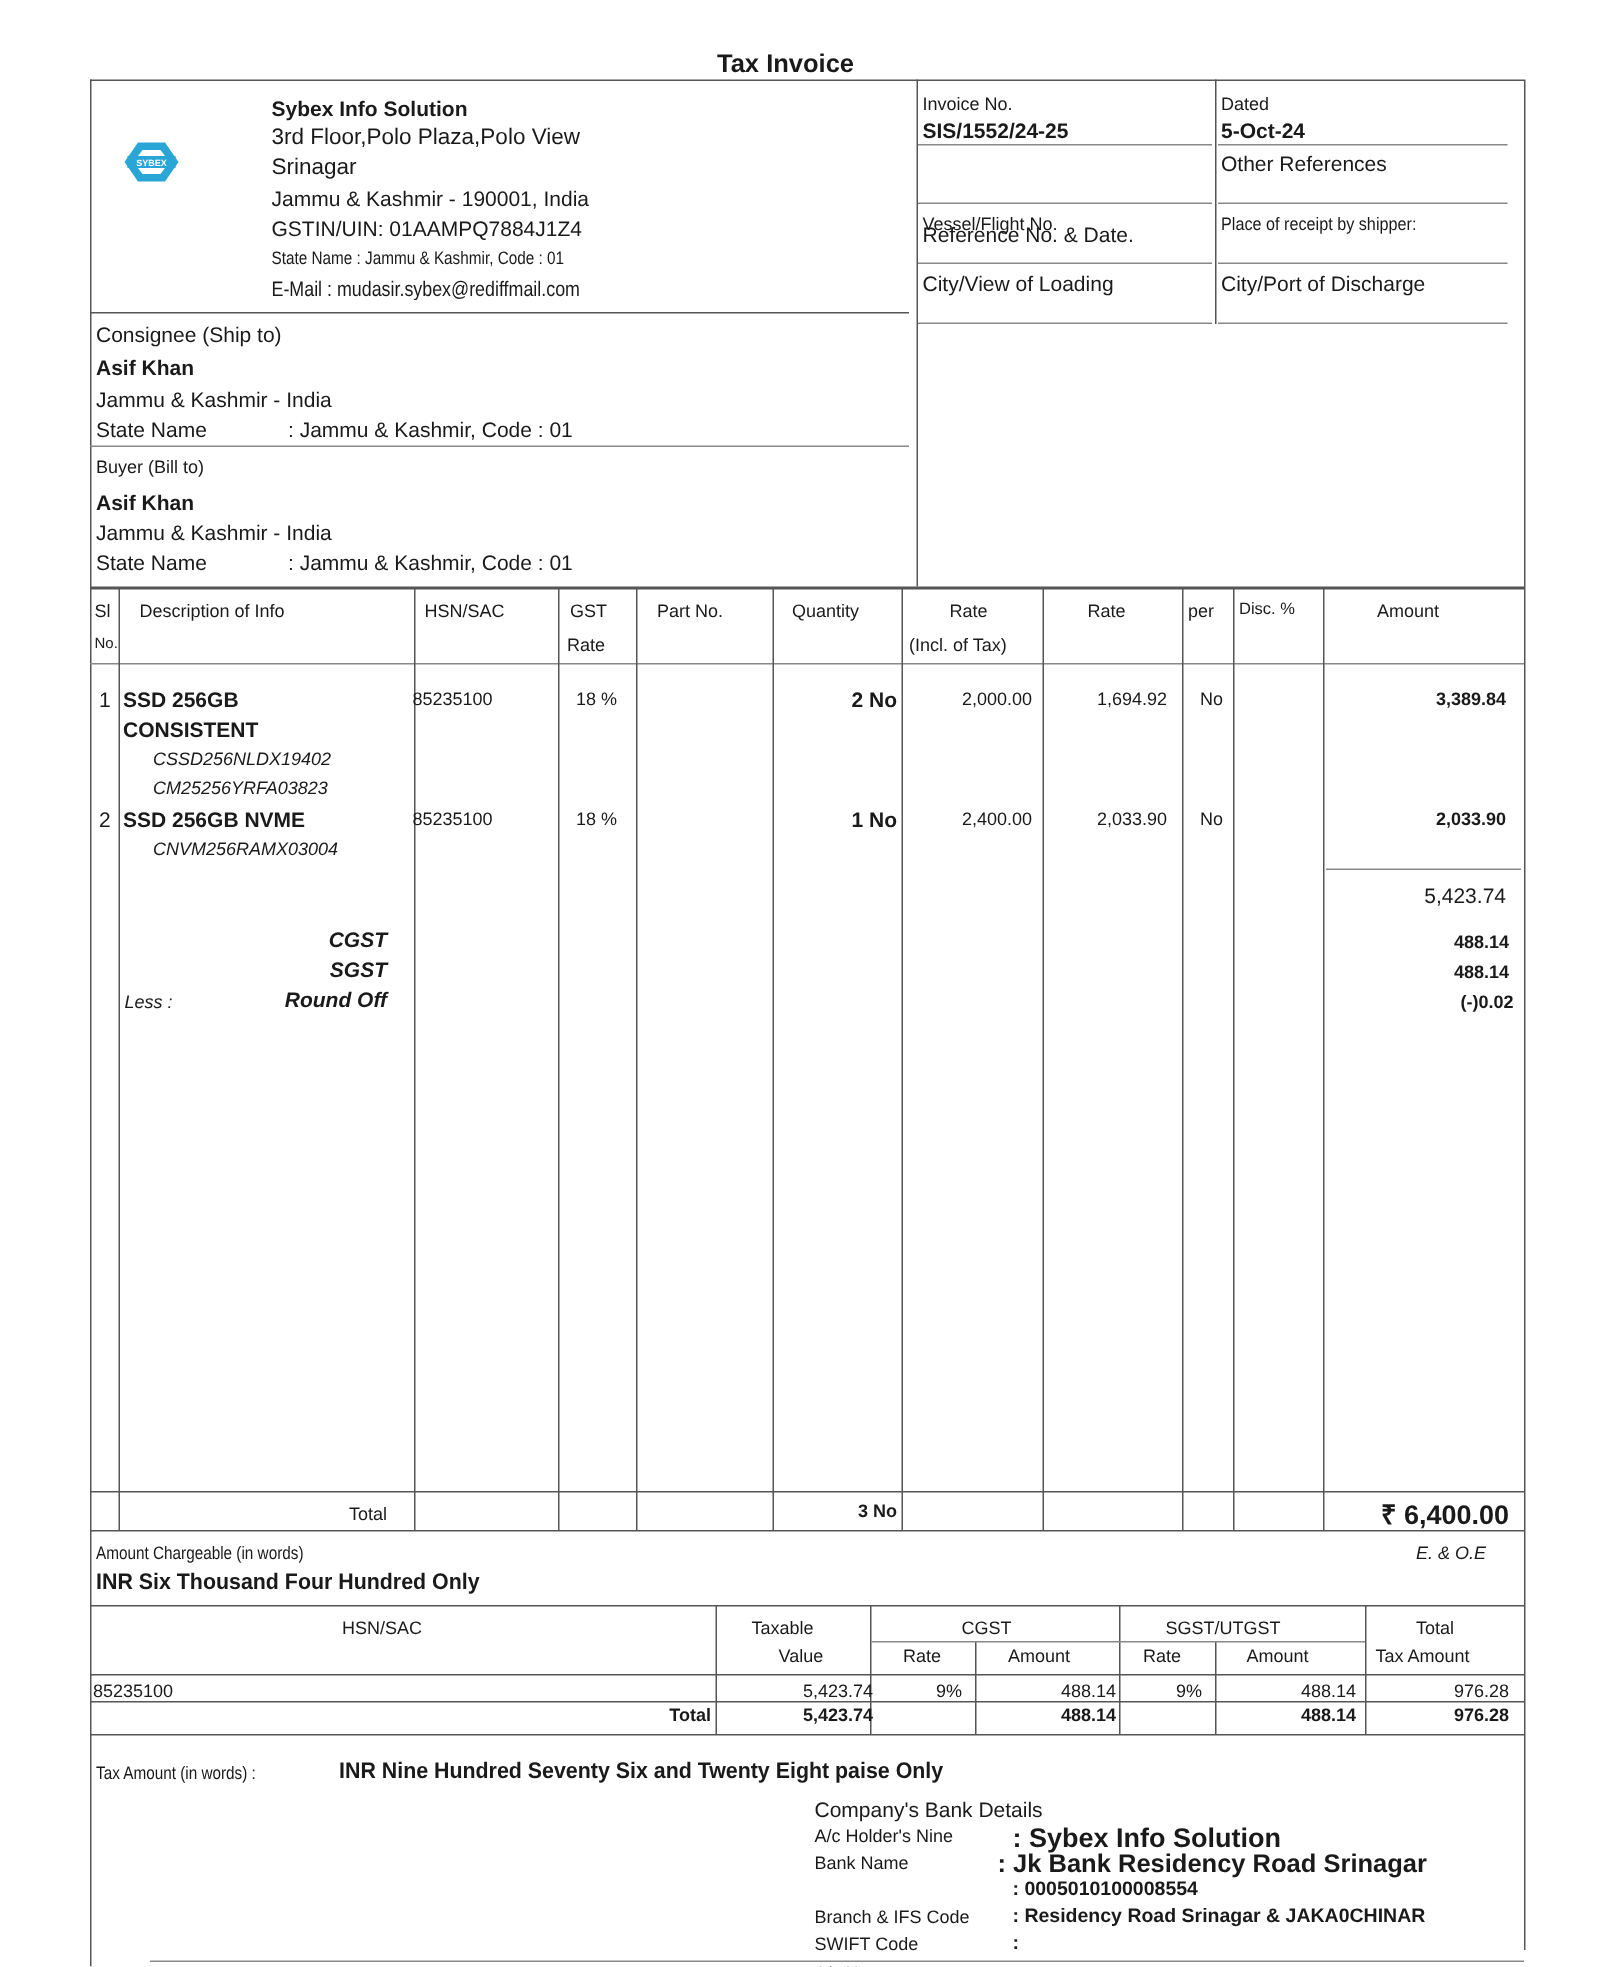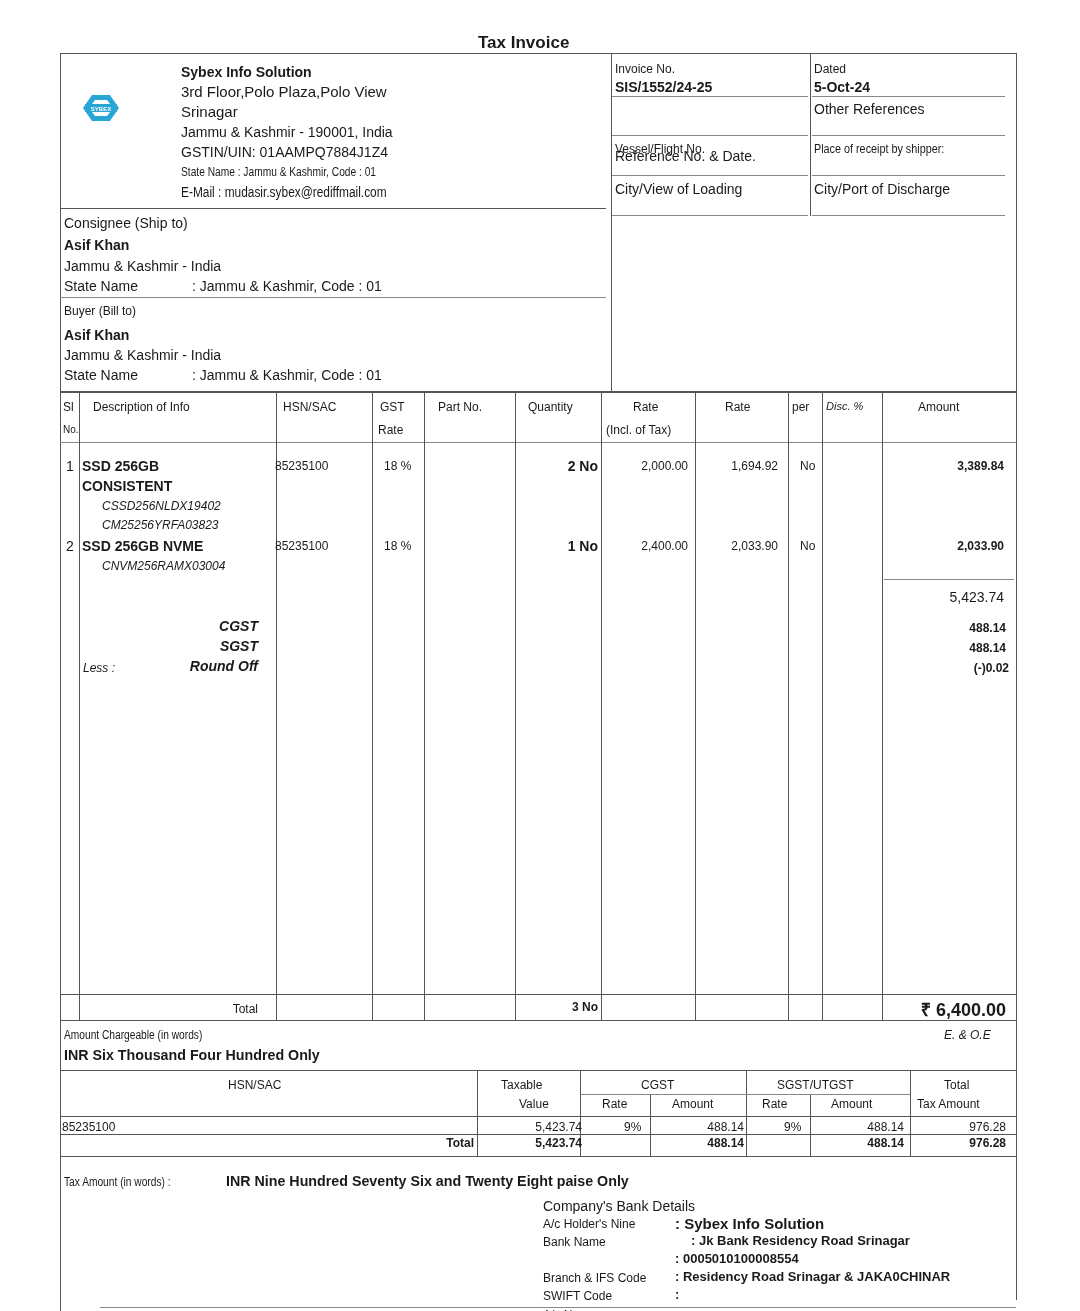--- a/index.html
+++ b/index.html
@@ -92,21 +92,21 @@
 <div class="abs sm" style="left:93px;top:400px;">Description of Info</div>
 <div class="abs sm" style="left:283px;top:400px;">HSN/SAC</div>
 <div class="abs sm" style="left:380px;top:400px;">GST</div>
 <div class="abs sm" style="left:378px;top:423px;">Rate</div>
 <div class="abs sm" style="left:438px;top:400px;">Part No.</div>
 <div class="abs sm" style="left:528px;top:400px;">Quantity</div>
 <div class="abs sm" style="left:633px;top:400px;">Rate</div>
 <div class="abs sm" style="left:606px;top:423px;">(Incl. of Tax)</div>
 <div class="abs sm" style="left:725px;top:400px;">Rate</div>
 <div class="abs sm" style="left:792px;top:400px;">per</div>
-<div class="abs sm" style="left:826px;top:400px;font-size:11px;font-style:italic;">Disc. %</div>
+<div class="abs sm" style="left:826px;top:400px;font-size:11px;">Disc. %</div>
 <div class="abs sm" style="left:918px;top:400px;">Amount</div>
 
 <div>
   <div class="abs md" style="left:66px;top:458px;">1</div>
   <div class="abs b md" style="left:82px;top:458px;">SSD 256GB</div>
   <div class="abs b md" style="left:82px;top:478px;">CONSISTENT</div>
   <div class="abs i sm" style="left:102px;top:499px;">CSSD256NLDX19402</div>
   <div class="abs i sm" style="left:102px;top:518px;">CM25256YRFA03823</div>
   <div class="abs sm" style="left:275px;top:459px;">85235100</div>
   <div class="abs sm" style="left:384px;top:459px;">18 %</div>
@@ -189,22 +189,22 @@
   <div class="abs b sm r" style="left:810px;width:94px;top:1136px;">488.14</div>
   <div class="abs b sm r" style="left:910px;width:96px;top:1136px;">976.28</div>
 </div>
 <div class="hl" style="left:60px;top:1156px;width:956px;"></div>
 
 <div class="abs sm" style="left:64px;top:1175px;transform:scaleX(0.85);transform-origin:left;">Tax Amount (in words)  :</div>
 <div class="abs b lg" style="left:226px;top:1172px;transform:scaleX(0.95);transform-origin:left;">INR Nine Hundred Seventy Six and Twenty Eight paise Only</div>
 
 <div class="abs md" style="left:543px;top:1198px;text-align:right;">Company's Bank Details</div>
 <div class="abs sm" style="left:543px;top:1217px;">A/c Holder's Nine</div>
-<div class="abs b sm" style="left:675px;top:1215px;font-size:15px;">: Sybex Info Solution</div>
+<div class="abs b sm" style="left:675px;top:1215px;font-size:18px;">: Sybex Info Solution</div>
 <div class="abs sm" style="left:543px;top:1235px;">Bank Name</div>
-<div class="abs b sm" style="left:691px;top:1233px;font-size:13px;">: Jk Bank Residency Road Srinagar</div>
+<div class="abs b sm" style="left:665px;top:1233px;font-size:17px;">: Jk Bank Residency Road Srinagar</div>
 <div class="abs sm" style="left:543px;top:1308px;">A/c No.</div>
 <div class="abs b sm" style="left:675px;top:1251px;font-size:13px;">: 0005010100008554</div>
 <div class="abs sm" style="left:543px;top:1271px;">Branch &amp; IFS Code</div>
 <div class="abs b sm" style="left:675px;top:1269px;font-size:13px;">: Residency Road Srinagar &amp; JAKA0CHINAR</div>
 <div class="abs sm" style="left:543px;top:1289px;">SWIFT Code</div>
 <div class="abs b sm" style="left:675px;top:1287px;font-size:13px;">:</div>
 <div class="hl thin" style="left:100px;top:1307px;width:916px;"></div>
 
 </body></html>

